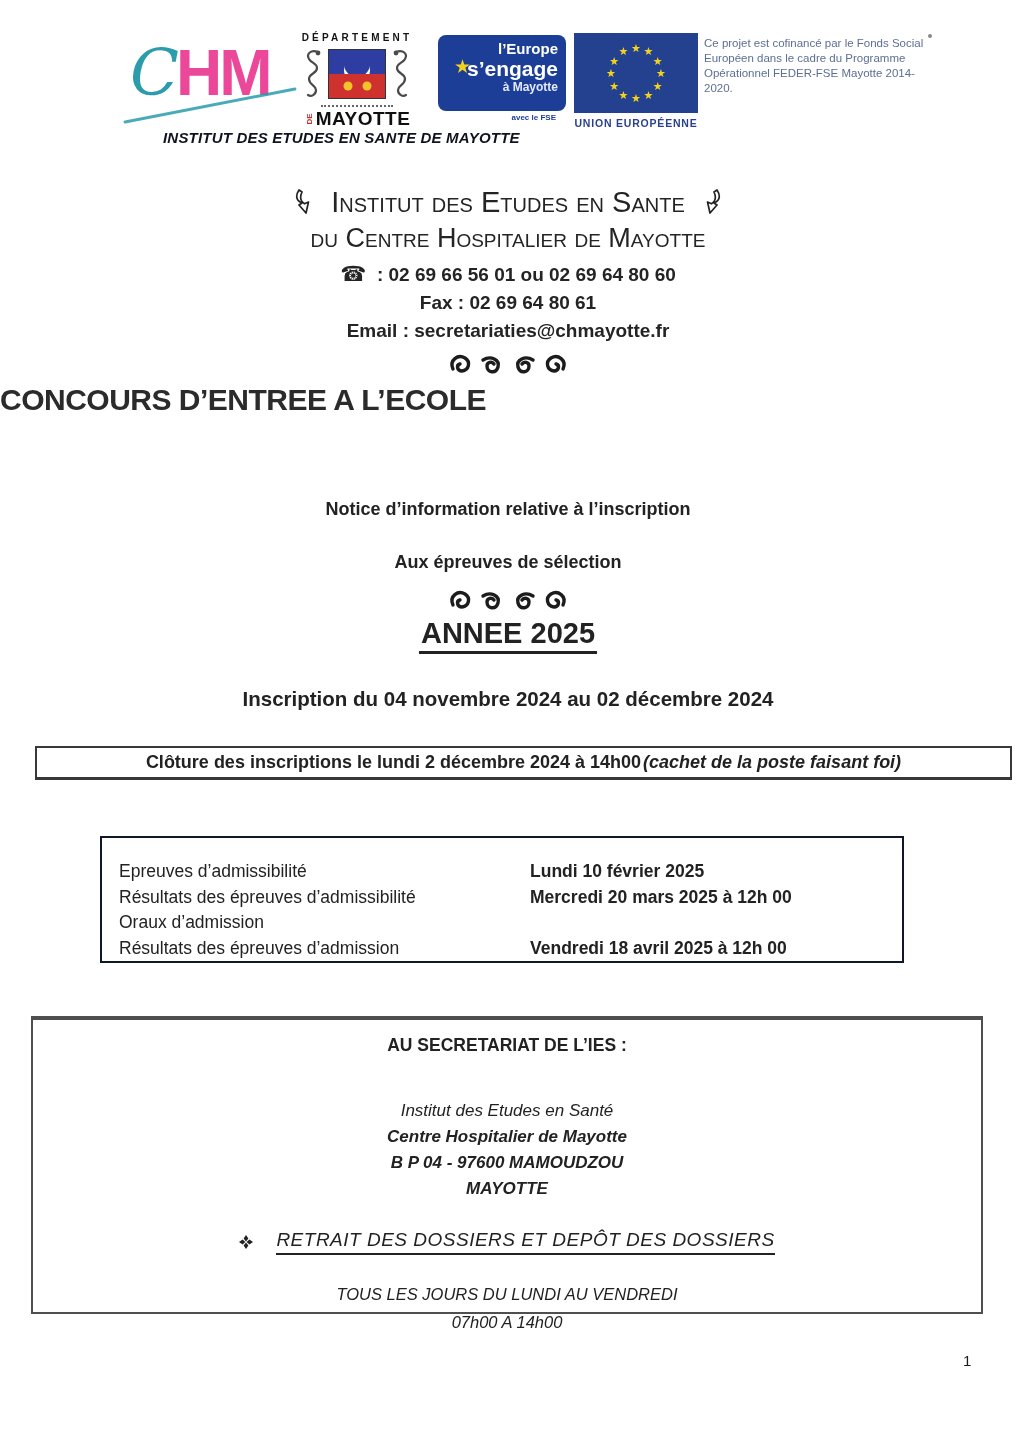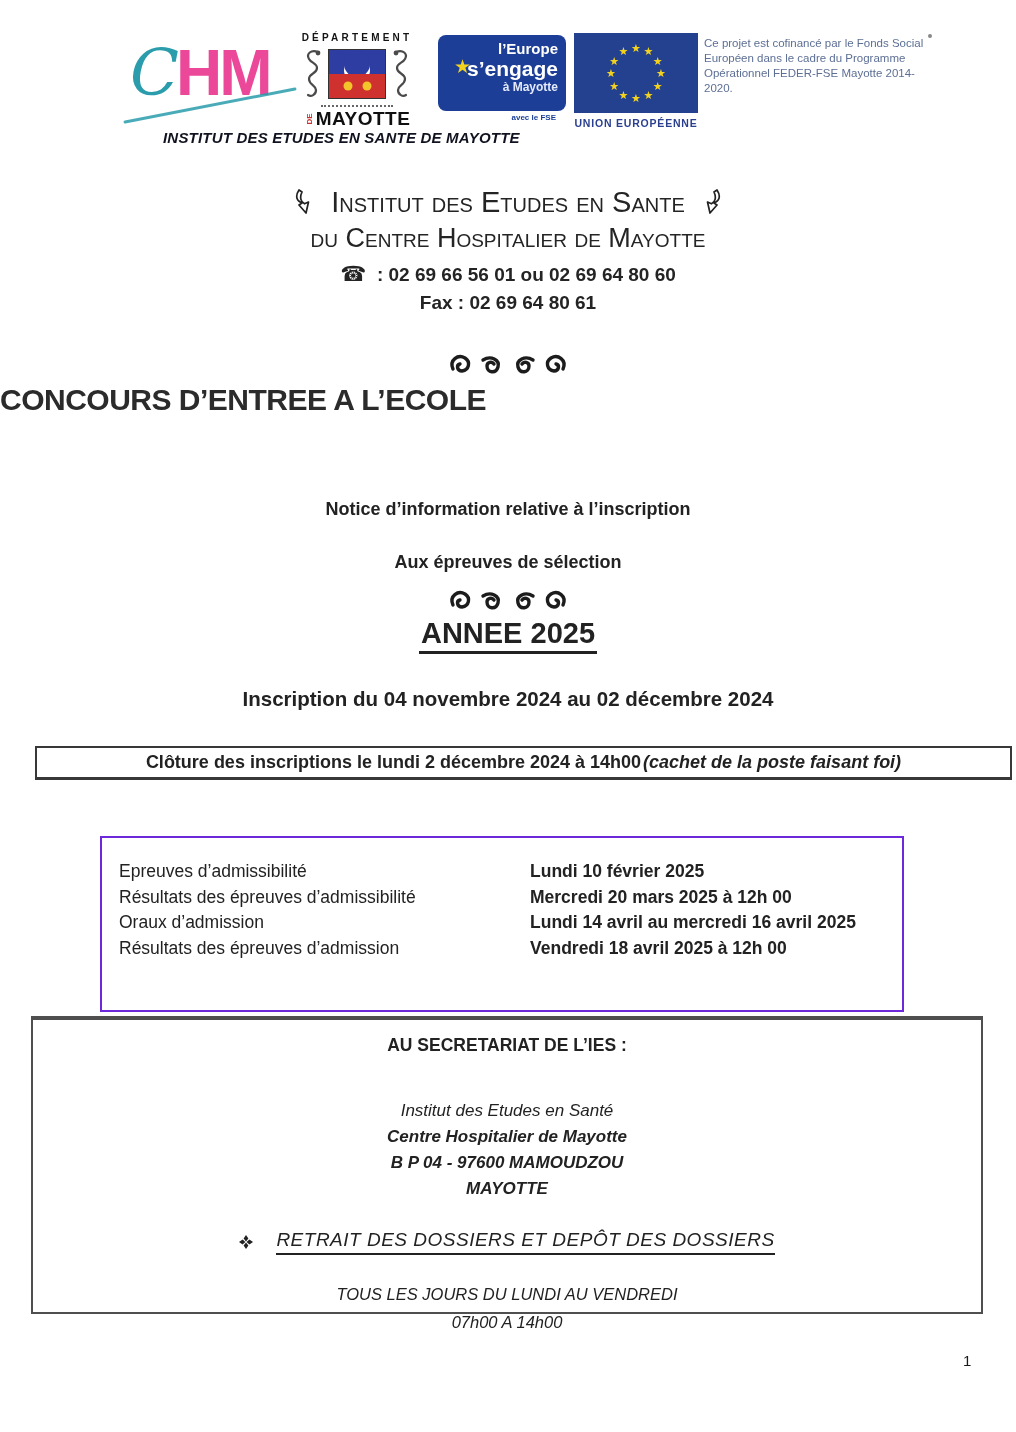--- a/index.html
+++ b/index.html
@@ -70,22 +70,22 @@
   .year span{font-weight:700;font-size:29px;border-bottom:3px solid #222;padding:0 2px 2px;}
   .inscription{position:absolute;top:687px;width:100%;text-align:center;font-weight:700;font-size:20.5px;}
 
   
   .closure{position:absolute;left:35px;top:746px;width:977px;height:34px;box-sizing:border-box;
            border:2px solid #383838;border-bottom-width:3px;display:flex;align-items:center;
            justify-content:center;gap:2px;font-weight:700;font-size:18px;}
   .closure .it{font-style:italic;}
 
   
-  .schedule{position:absolute;left:100px;top:836px;width:804px;height:176px;box-sizing:border-box;
-            border:2px solid #6d28d9;padding-top:21px;}
+  .schedule{position:absolute;left:100px;top:836px;width:804px;height:127px;box-sizing:border-box;
+            border:2px solid #0f172a;padding-top:21px;}
   .srow{display:flex;font-size:17.5px;line-height:25.5px;}
   .slabel{width:428px;padding-left:17px;box-sizing:border-box;}
   .svalue{font-weight:700;}
 
   
   .secbox{position:absolute;left:31px;top:1016px;width:952px;height:298px;box-sizing:border-box;
           border:2px solid #4f4f4f;border-top-width:4px;text-align:center;}
   .sec-heading{margin-top:15px;font-weight:700;font-size:17.5px;}
   .sec-address{margin-top:42px;font-style:italic;font-size:17px;line-height:26px;}
   .addr-bold{font-weight:700;}
@@ -176,20 +176,21 @@
       </svg>
       <span>Institut des Etudes en Sante</span>
       <svg width="24" height="27" viewBox="0 0 24 27" style="transform:scaleX(-1)">
         <path d="M8 1 C4 7 5.5 12 11 14 L8 16 L15 24 L17.5 13 L13.5 14.8 C9.5 13 8.6 8 11 3 Z" fill="none" stroke="#222" stroke-width="1.7" stroke-linejoin="round"></path>
       </svg>
     </div>
     <div class="inst-line2">du Centre Hospitalier de Mayotte</div>
     <div class="inst-contact">
       <div><span class="phone-glyph">☎</span>&nbsp;&nbsp;<span>: 02 69 66 56 01 ou 02 69 64 80 60</span></div>
       <div>Fax : 02 69 64 80 61</div>
+      <div>Email : secretariaties@chmayotte.fr</div>
     </div>
   </div>
 
   <div class="orn orn1">
     <svg width="122" height="26" viewBox="0 0 122 26">
       <g fill="none" stroke="#1c1c1c" stroke-width="3.4" stroke-linecap="round">
         <path d="M6 17 C2 8 11 2 18 6 C24 10 22 18 15 19 C10 19 9 13 13 12"></path>
         <path d="M36 8 C44 3 53 8 51 15 C49 22 40 21 40 14 C40 10 45 9 47 12"></path>
         <path d="M86 8 C78 3 69 8 71 15 C73 22 82 21 82 14 C82 10 77 9 75 12"></path>
         <path d="M116 17 C120 8 111 2 104 6 C98 10 100 18 107 19 C112 19 113 13 109 12"></path>
@@ -228,21 +229,20 @@
     <div class="srow">
       <div class="slabel">Epreuves d’admissibilité</div>
       <div class="svalue">Lundi 10 février 2025</div>
     </div>
     <div class="srow">
       <div class="slabel">Résultats des épreuves d’admissibilité</div>
       <div class="svalue">Mercredi 20 mars 2025 à 12h 00</div>
     </div>
     <div class="srow">
       <div class="slabel">Oraux d’admission</div>
-      <div class="svalue">Lundi 14 avril au mercredi 16 avril 2025</div>
     </div>
     <div class="srow">
       <div class="slabel">Résultats des épreuves d’admission</div>
       <div class="svalue">Vendredi 18 avril 2025 à 12h 00</div>
     </div>
   </div>
 
   <div class="secbox">
     <div class="sec-heading">AU SECRETARIAT DE L’IES :</div>
     <div class="sec-address">

